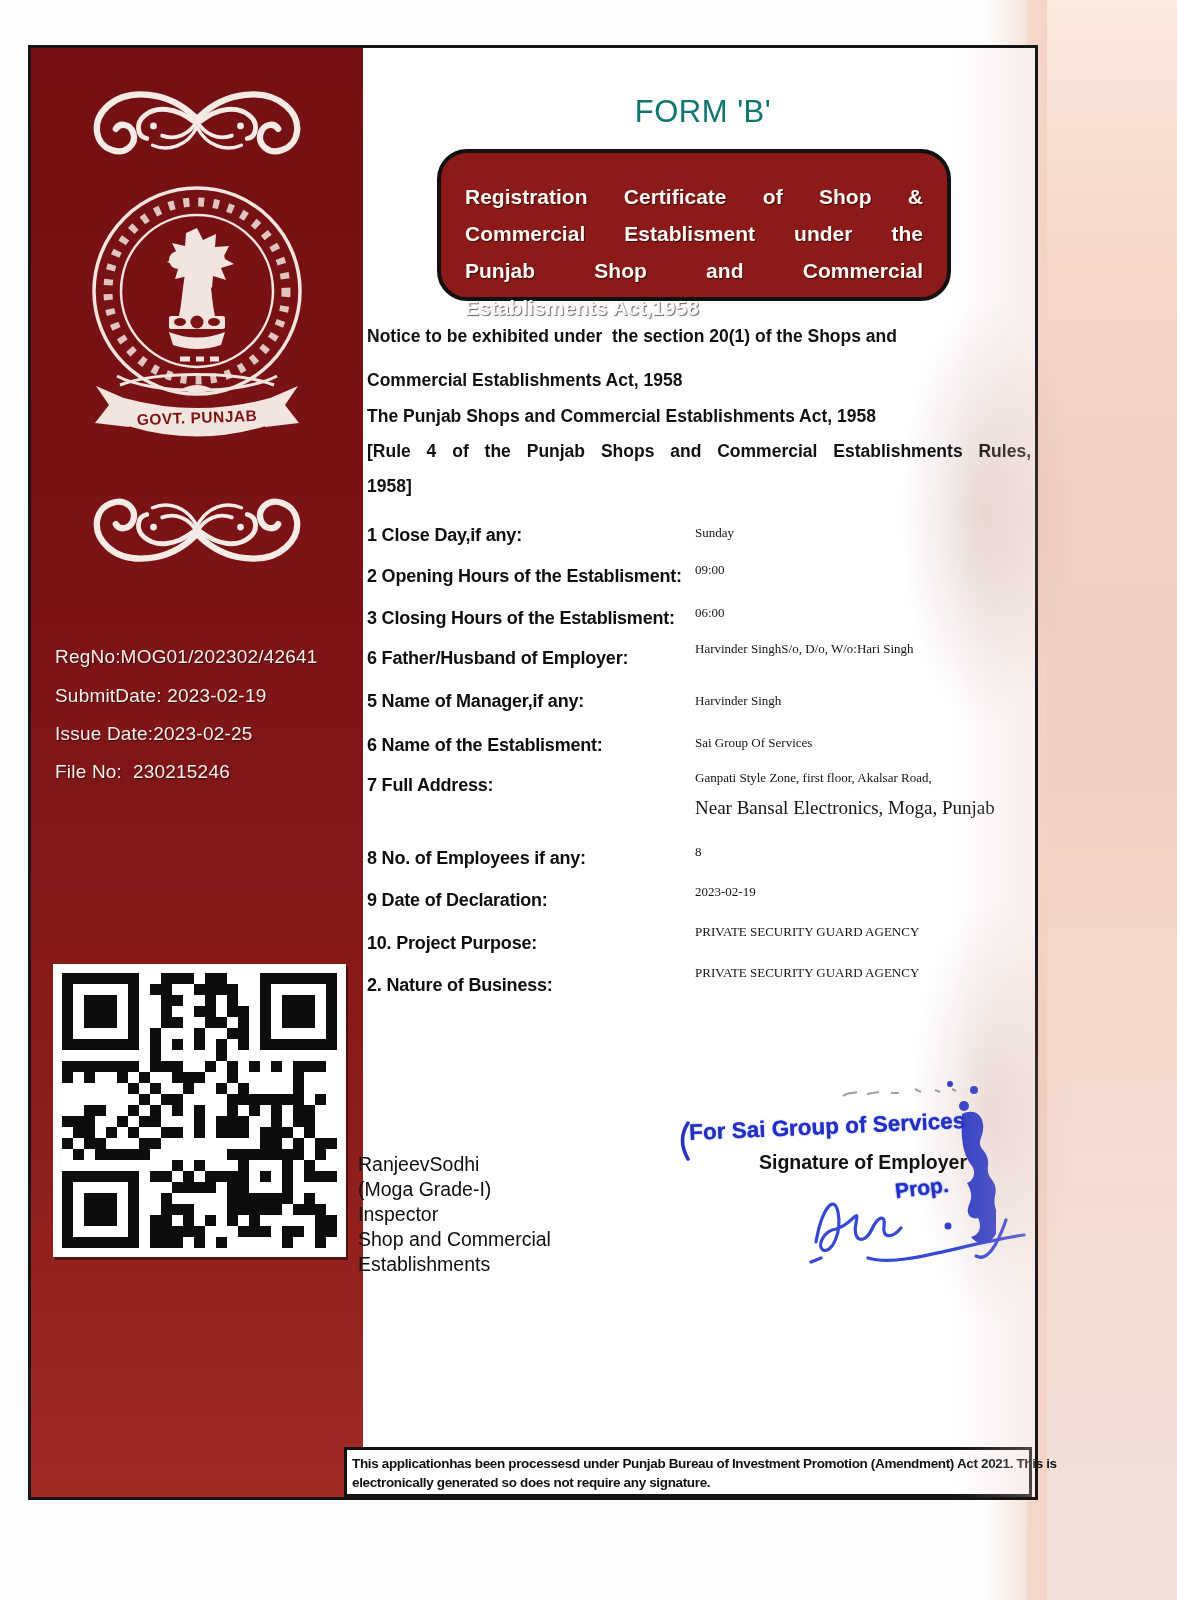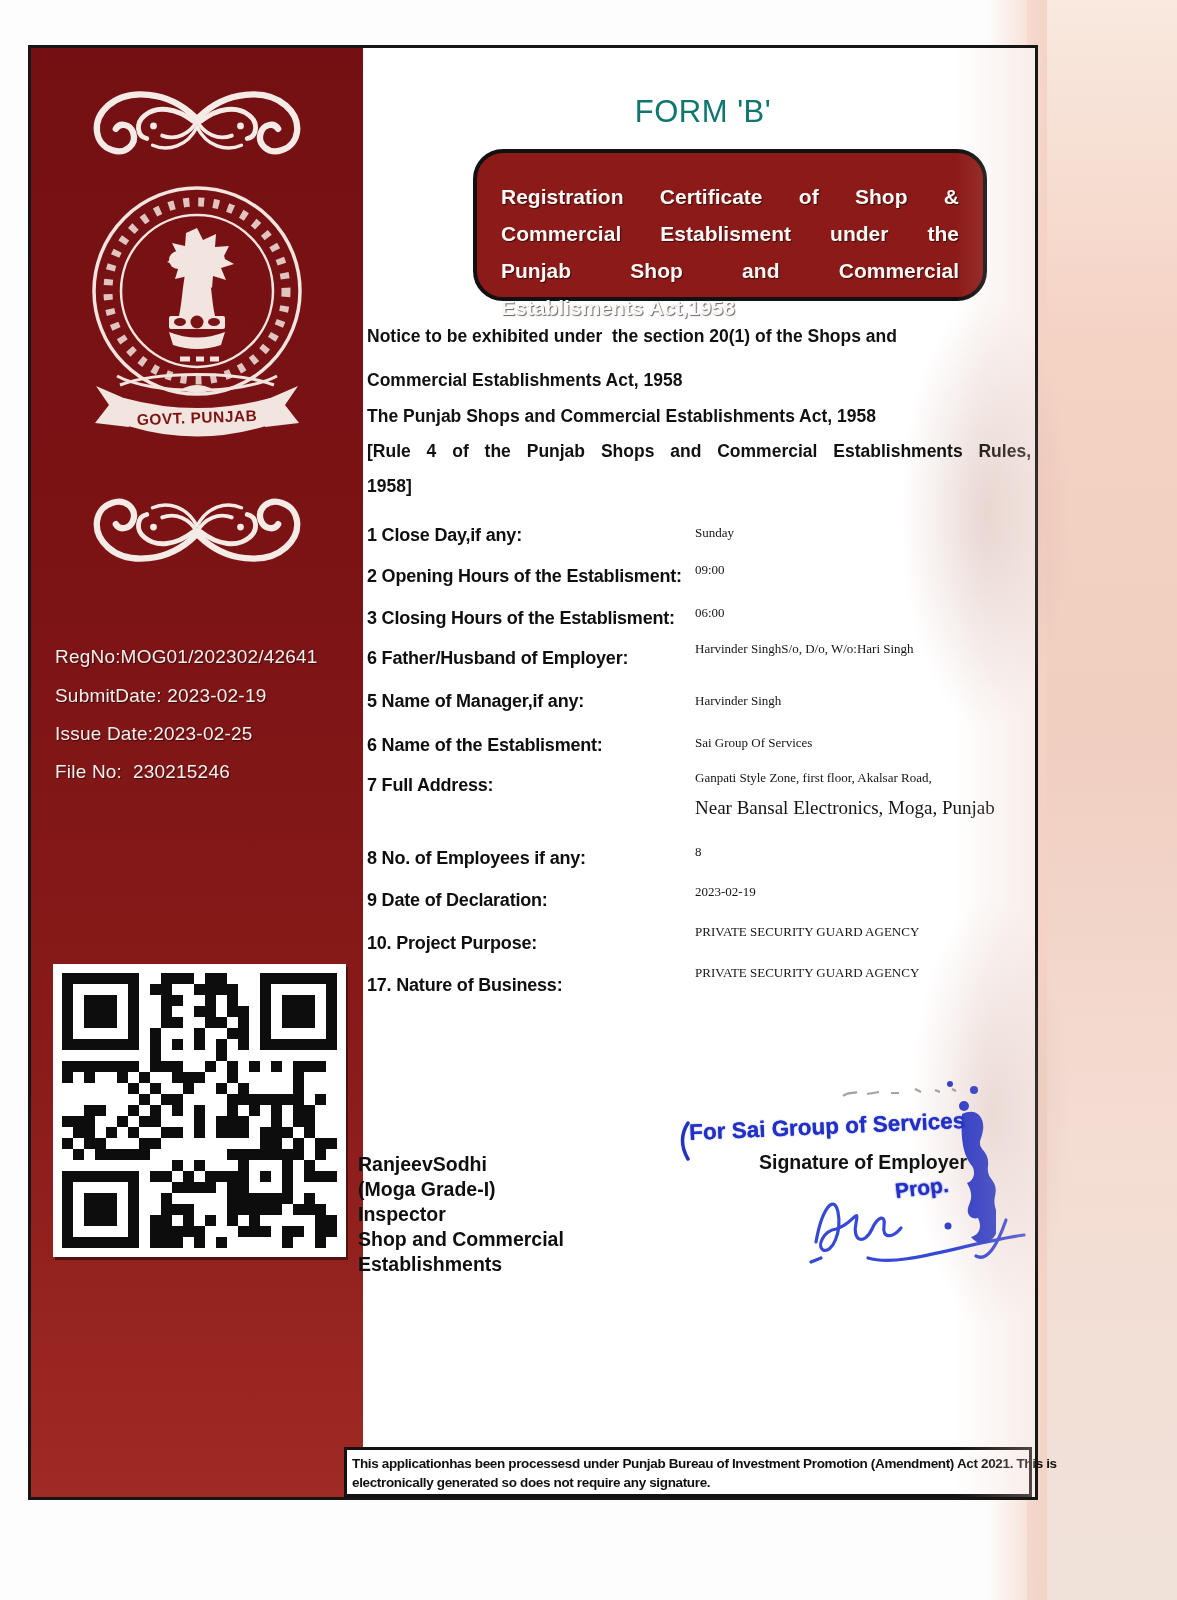--- a/index.html
+++ b/index.html
@@ -27,36 +27,36 @@
     white-space:pre;text-shadow:1px 1px 1px rgba(0,0,0,.55);letter-spacing:.2px;}
   .flourish{position:absolute;left:21px;width:290px;height:88px;}
   #qr-box{position:absolute;left:22px;top:916px;width:293px;height:293px;background:#fff;
     box-shadow:2px 3px 0 rgba(0,0,0,.45);}
   
   #main{position:absolute;left:336px;top:0;width:672px;height:100%;}
   #form-title{position:absolute;left:0;top:46px;width:672px;text-align:center;
     font-size:31px;font-weight:normal;color:#0f766e;letter-spacing:.5px;}
   #cert-box{position:absolute;left:70px;top:101px;width:514px;height:152px;box-sizing:border-box;
     background:var(--box_red,#8c1a18);border:4px solid #111;border-radius:30px;
-    padding:25px 24px 0 24px;color:#fdf8f5;font-weight:bold;font-size:21px;margin-left:36px;}
+    padding:25px 24px 0 24px;color:#fdf8f5;font-weight:bold;font-size:21px;}
   .box-line{text-align:justify;text-align-last:justify;line-height:37px;white-space:normal;
     text-shadow:1px 1px 1px rgba(0,0,0,.6);}
   .box-line.last{text-align-last:left;}
   .notice-line{position:absolute;left:0;font-size:17.5px;font-weight:bold;color:#111;white-space:pre;}
   .notice-just{position:absolute;left:0;width:664px;font-size:17.5px;font-weight:bold;color:#111;
     text-align:justify;text-align-last:justify;}
   .frow{position:absolute;left:0;width:672px;}
   .flabel{position:absolute;left:0;top:0;font-size:18px;font-weight:bold;color:#0f0f0f;
     white-space:pre;letter-spacing:-.2px;}
   .fvalue{position:absolute;left:328px;top:0;font-family:"Liberation Serif",serif;
     font-size:13px;color:#141414;white-space:pre;}
   .fvalue2{position:absolute;left:328px;top:27px;font-family:"Liberation Serif",serif;
     font-size:19px;color:#141414;white-space:pre;}
   #inspector{position:absolute;left:327px;top:1104px;line-height:25px;
-    font-size:19.5px;font-weight:bold;color:#0f0f0f;}
+    font-size:19.5px;font-weight:normal;color:#0f0f0f;}
   
   #stamp-text{position:absolute;left:658px;top:1066px;font-size:22.5px;font-weight:bold;
     color:var(--stamp_blue,#2130c6);transform:rotate(-2.5deg);white-space:pre;
     text-shadow:0 0 1.2px var(--stamp_blue,#2130c6);}
   #sig-label{position:absolute;left:728px;top:1103px;font-size:19.5px;font-weight:bold;
     color:#121212;white-space:pre;}
   #prop-stamp{position:absolute;left:864px;top:1128px;font-size:21px;font-weight:bold;
     color:var(--stamp_blue,#2130c6);transform:rotate(-7deg);
     text-shadow:0 0 2px var(--stamp_blue,#2130c6);}
   #footer-box{position:absolute;left:313px;bottom:0;width:688px;height:50px;box-sizing:border-box;
@@ -499,21 +499,21 @@
     </div>
     <div class="frow" style="top:842px">
       <span class="flabel">9 Date of Declaration:</span>
       <span class="fvalue" style="top:-6px">2023-02-19</span>
     </div>
     <div class="frow" style="top:885px">
       <span class="flabel">10. Project Purpose:</span>
       <span class="fvalue" style="top:-9px">PRIVATE SECURITY GUARD AGENCY</span>
     </div>
     <div class="frow" style="top:927px">
-      <span class="flabel">17. Nature of Business:</span>
+      <span class="flabel">2. Nature of Business:</span>
       <span class="fvalue" style="top:-10px">PRIVATE SECURITY GUARD AGENCY</span>
     </div>
   </div>
 
   <div id="inspector">
     <div>RanjeevSodhi</div>
     <div>(Moga Grade-I)</div>
     <div>Inspector</div>
     <div>Shop and Commercial</div>
     <div>Establishments</div>

